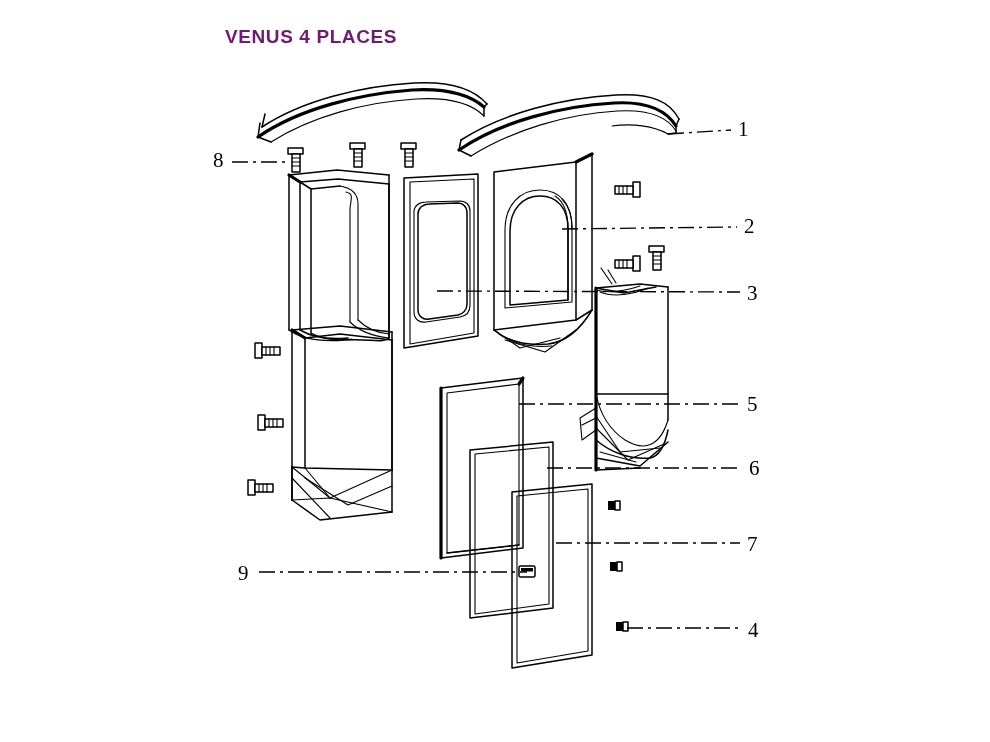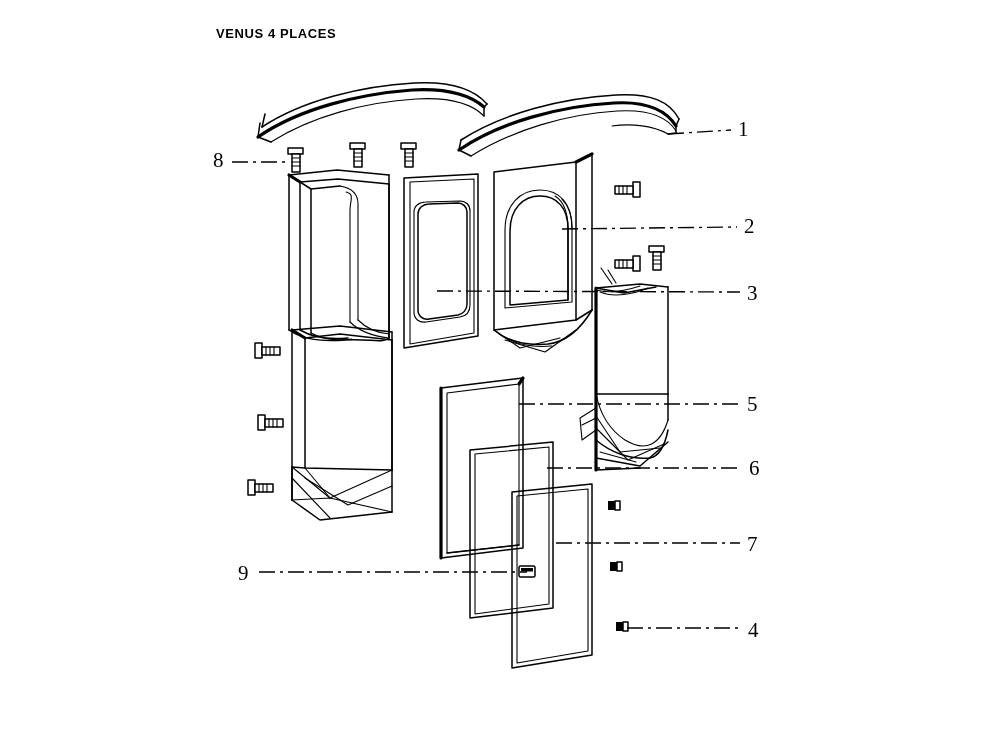--- a/index.html
+++ b/index.html
@@ -3,23 +3,23 @@
 <meta charset="utf-8">
 <title>VENUS 4 PLACES — exploded parts diagram</title>
 <style>
   html,body{margin:0;padding:0;background:#ffffff;}
   body{
     width:990px;height:742px;position:relative;overflow:hidden;
     font-family:"Liberation Sans", sans-serif;
     background:#ffffff;
   }
   #diagram-title{
-    position:absolute;left:216px;top:26px;
+    position:absolute;left:225px;top:26px;
     font-family:"Liberation Sans", sans-serif;
-    font-size:13px;font-weight:bold;color:#000000;
+    font-size:19px;font-weight:bold;color:#701a75;
     letter-spacing:0.6px;white-space:nowrap;
   }
   #drawing-canvas{position:absolute;left:0;top:0;width:990px;height:742px;}
   .callout-number{
     position:absolute;
     font-family:"Liberation Serif", serif;
     font-size:21px;color:#000000;
     line-height:1;white-space:nowrap;
   }
 </style>

